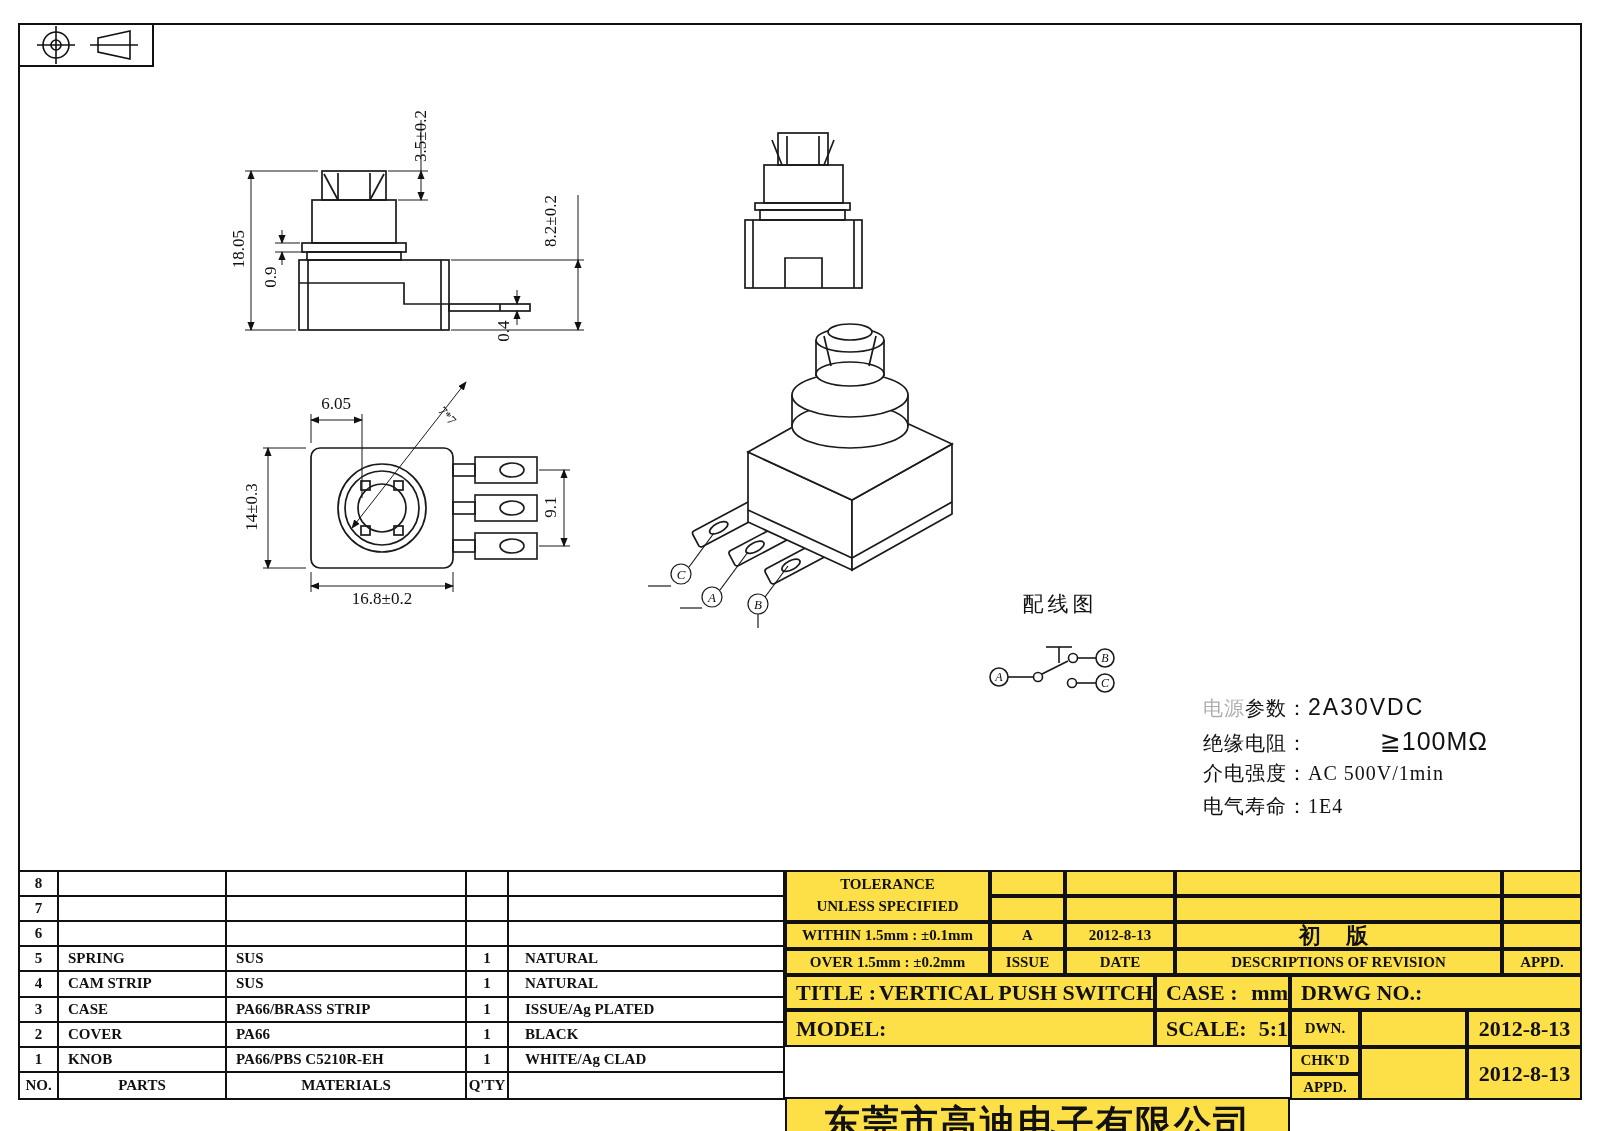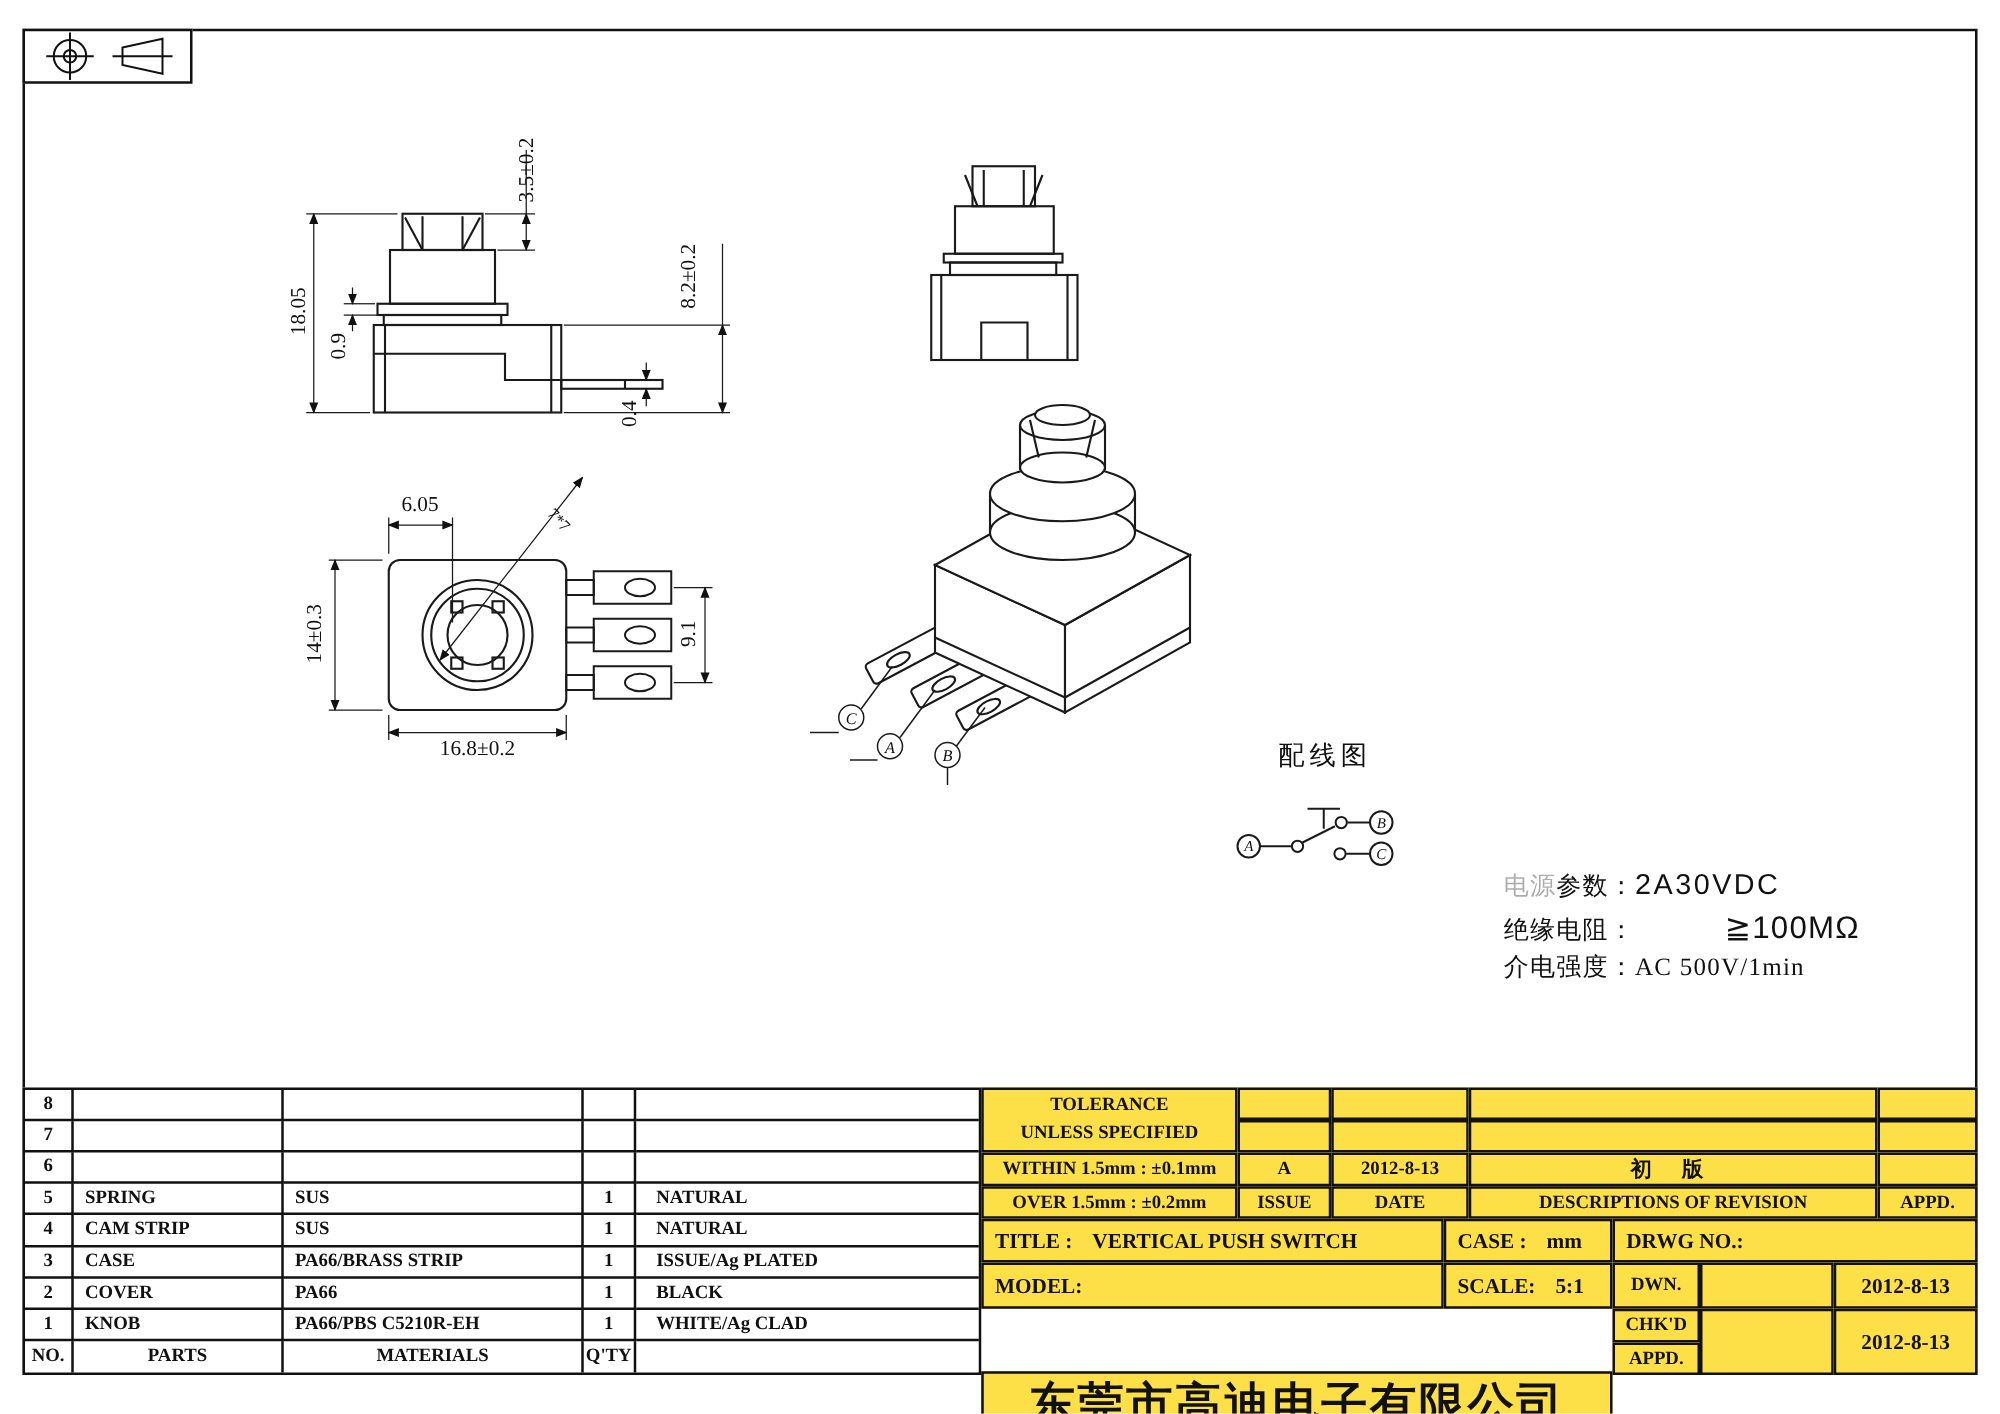--- a/index.html
+++ b/index.html
@@ -33,21 +33,21 @@
         font:bold 15px "Liberation Serif",serif;overflow:hidden;white-space:nowrap;}
   .pg-cell.last{border-right:none;padding-left:16px;}
   .pg-cell.brow{border-bottom:none;}
   .ctr{justify-content:center;}
   .pl{padding-left:9px;}
   
   .tb{position:absolute;box-sizing:border-box;border:2px solid #111;display:flex;align-items:center;
         justify-content:center;font:bold 15px "Liberation Serif",serif;white-space:nowrap;background:#fde047;}
   .tb.left{justify-content:flex-start;padding-left:9px;}
   .tb.col{flex-direction:column;justify-content:center;line-height:1.45;}
-  .tb.big{font-size:17px;}
+  .tb.big{font-size:22px;}
   .company{font-family:"Liberation Sans",sans-serif;font-size:37px;font-weight:600;letter-spacing:2px;}
   .gap{display:inline-block;width:16px;}
 </style>
 </head>
 <body>
 
 <div id="page">
 
   <div class="sheet-border"></div>
 
@@ -246,20 +246,24 @@
       <span class="val-big">2A30VDC</span>
     </div>
     <div class="spec-line">
       <span class="spec-label">绝缘电阻：</span>
       <span class="val-right">≧100MΩ</span>
     </div>
     <div class="spec-line">
       <span class="spec-label">介电强度：</span>
       <span class="val-serif">AC 500V/1min</span>
     </div>
+    <div class="spec-line">
+      <span class="spec-label">电气寿命：</span>
+      <span class="val-serif">1E4</span>
+    </div>
   </div>
 
   <div class="parts-grid">
     <div class="pg-cell ctr">8</div>
     <div class="pg-cell pl"></div>
     <div class="pg-cell pl"></div>
     <div class="pg-cell ctr"></div>
     <div class="pg-cell pl last"></div>
 
     <div class="pg-cell ctr">7</div>

